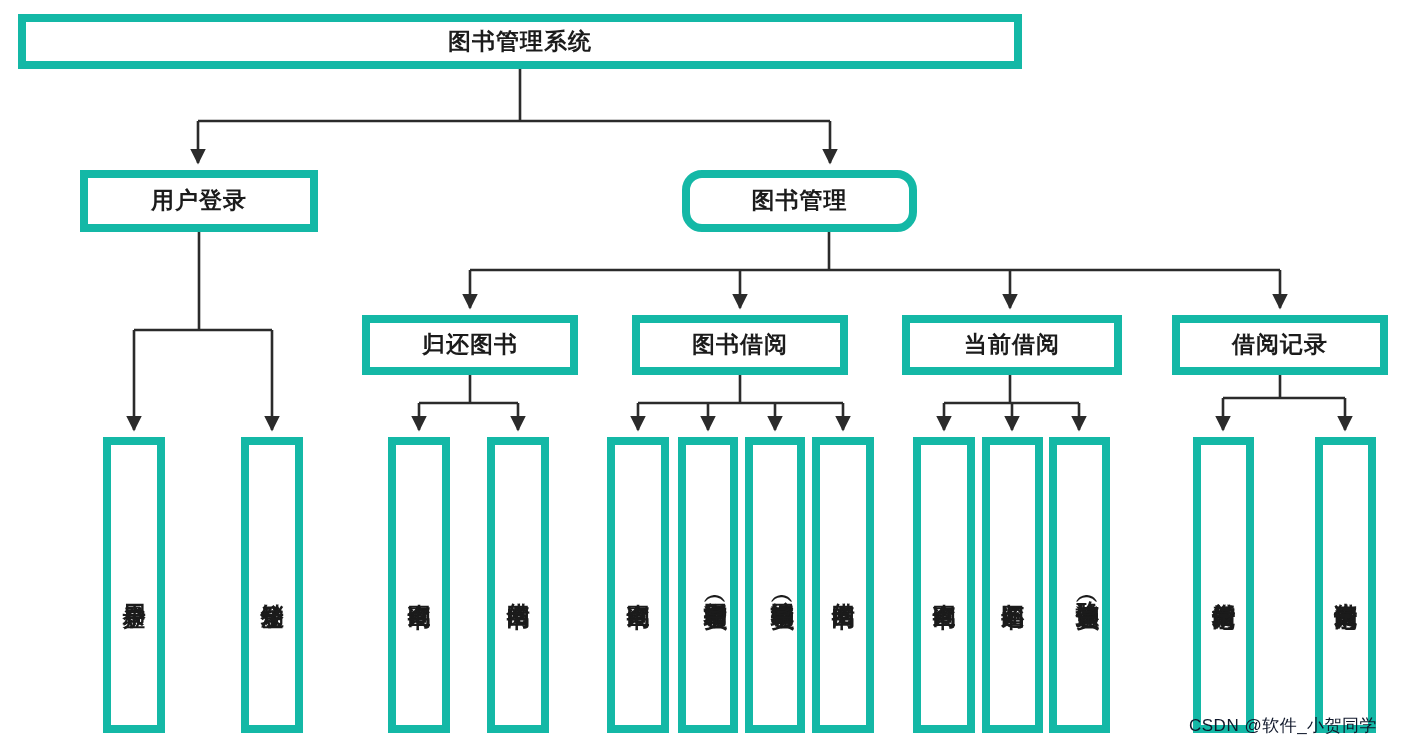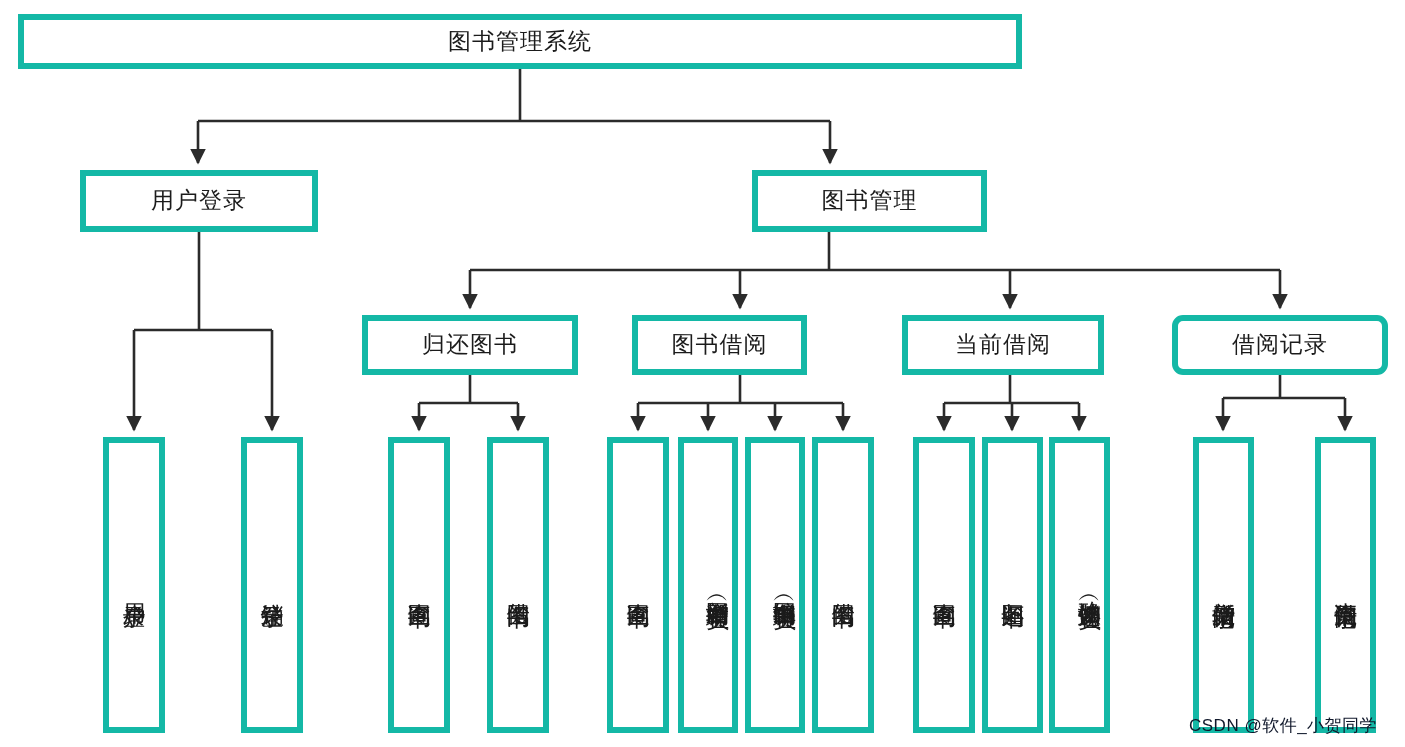--- a/index.html
+++ b/index.html
@@ -24,25 +24,26 @@
     left: 0;
     top: 0;
     width: 1405px;
     height: 747px;
     pointer-events: none;
   }
   .node {
     position: absolute;
     box-sizing: border-box;
     background: #ffffff;
-    border: 6px solid #14b8a6;
+    border: 8px solid #14b8a6;
     display: flex;
     align-items: center;
     justify-content: center;
     color: #1b1b1b;
+    font-weight: bold;
   }
   .node-h {
     font-size: 23px;
     letter-spacing: 1px;
     line-height: 1.1;
     white-space: nowrap;
   }
   .node-v {
     font-size: 23px;
     letter-spacing: 1px;
@@ -118,26 +119,26 @@
       <path d="M 1280 375 L 1280 398"></path>
       <path d="M 1223 398 L 1345 398"></path>
       <path d="M 1223 398 L 1223 430" marker-end="url(#arrow)"></path>
       <path d="M 1345 398 L 1345 430" marker-end="url(#arrow)"></path>
     </g>
   </svg>
 
   <div class="node node-h" style="left:18px; top:14px; width:1004px; height:55px;">图书管理系统</div>
 
   <div class="node node-h" style="left:80px; top:170px; width:238px; height:62px;">用户登录</div>
-  <div class="node node-h" style="left:752px; top:170px; width:235px; height:62px;">图书管理</div>
+  <div class="node node-h" style="left:682px; top:170px; width:235px; height:62px;border-radius:20px;">图书管理</div>
 
   <div class="node node-h" style="left:362px; top:315px; width:216px; height:60px;">归还图书</div>
-  <div class="node node-h" style="left:632px; top:315px; width:175px; height:60px;">图书借阅</div>
-  <div class="node node-h" style="left:902px; top:315px; width:202px; height:60px;">当前借阅</div>
-  <div class="node node-h" style="left:1172px; top:315px; width:216px; height:60px;border-radius:11px;">借阅记录</div>
+  <div class="node node-h" style="left:632px; top:315px; width:216px; height:60px;">图书借阅</div>
+  <div class="node node-h" style="left:902px; top:315px; width:220px; height:60px;">当前借阅</div>
+  <div class="node node-h" style="left:1172px; top:315px; width:216px; height:60px;">借阅记录</div>
 
   <div class="node node-v center-v" style="left:103px; top:437px; width:62px; height:296px;">用户登录</div>
   <div class="node node-v center-v" style="left:241px; top:437px; width:62px; height:296px;">注销登录</div>
 
   <div class="node node-v center-v" style="left:388px; top:437px; width:62px; height:296px;">查询图书</div>
   <div class="node node-v center-v" style="left:487px; top:437px; width:62px; height:296px;">借阅图书</div>
 
   <div class="node node-v center-v" style="left:607px; top:437px; width:62px; height:296px;">查询图书</div>
   <div class="node node-v" style="left:678px; top:437px; width:60px; height:296px;">新增图书（管理员）</div>
   <div class="node node-v" style="left:745px; top:437px; width:60px; height:296px;">编辑图书（管理员）</div>

